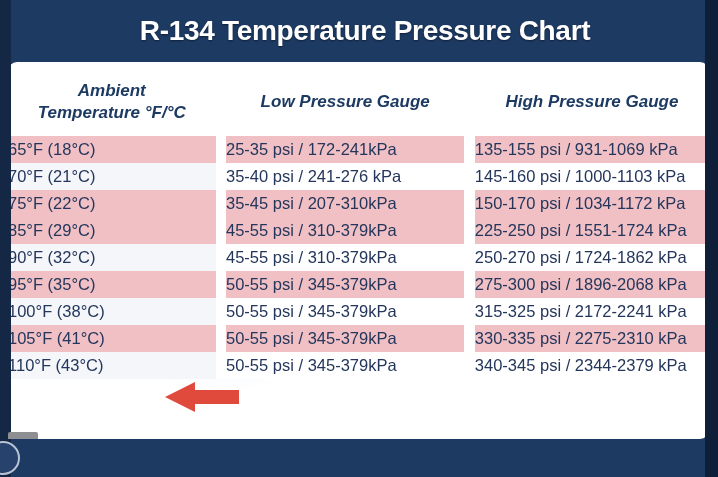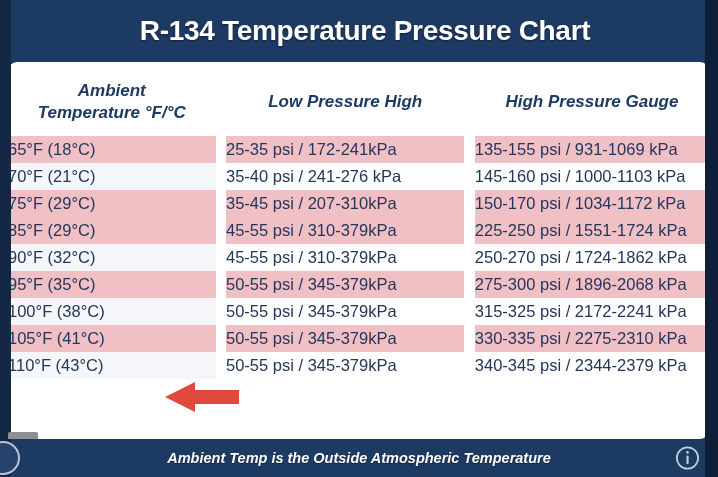--- a/index.html
+++ b/index.html
@@ -204,42 +204,42 @@
           <col class="gap">
           <col class="c3">
       </colgroup>
       <thead>
         <tr>
           <th>
             <div>Ambient</div>
             <div>Temperature °F/°C</div>
           </th>
           <th></th>
-          <th>Low Pressure High</th>
+          <th>Low Pressure Gauge</th>
           <th></th>
           <th>High Pressure Gauge</th>
         </tr>
       </thead>
       <tbody id="tbody">
           <tr class="odd">
             <td class="cell c1">65°F (18°C)</td>
             <td class="gapcell"></td>
             <td class="cell c2">25-35 psi / 172-241kPa</td>
             <td class="gapcell"></td>
             <td class="cell c3">135-155 psi / 931-1069 kPa</td>
           </tr>
           <tr class="even">
             <td class="cell c1">70°F (21°C)</td>
             <td class="gapcell"></td>
             <td class="cell c2">35-40 psi / 241-276 kPa</td>
             <td class="gapcell"></td>
             <td class="cell c3">145-160 psi / 1000-1103 kPa</td>
           </tr>
           <tr class="odd">
-            <td class="cell c1">75°F (29°C)</td>
+            <td class="cell c1">75°F (22°C)</td>
             <td class="gapcell"></td>
             <td class="cell c2">35-45 psi / 207-310kPa</td>
             <td class="gapcell"></td>
             <td class="cell c3">150-170 psi / 1034-1172 kPa</td>
           </tr>
           <tr class="odd">
             <td class="cell c1">85°F (29°C)</td>
             <td class="gapcell"></td>
             <td class="cell c2">45-55 psi / 310-379kPa</td>
             <td class="gapcell"></td>
@@ -282,23 +282,15 @@
           </tr>
         </tbody>
     </table>
 
     <svg class="arrow" viewBox="0 0 74 32">
       <polygon points="0,16 30,1 30,9 74,9 74,23 30,23 30,31" fill="#e04a3c"></polygon>
     </svg>
   </div>
 
   <div class="grey-tab"></div>
-  <div class="footer">
-    <div class="note">Ambient Temp is the Outside Atmospheric Temperature</div>
-    <svg class="info-icon" viewBox="0 0 24 24">
-      <circle cx="12" cy="12" r="10.2" fill="none" stroke="#c3cbd7" stroke-width="1.7"></circle>
-      <circle cx="12" cy="6.6" r="1.25" fill="#c3cbd7"></circle>
-      <rect x="11" y="9.6" width="2.1" height="8.3" rx="1" fill="#c3cbd7"></rect>
-    </svg>
-  </div>
   <div class="left-round"></div>
 
 </div>
 
 </body></html>

